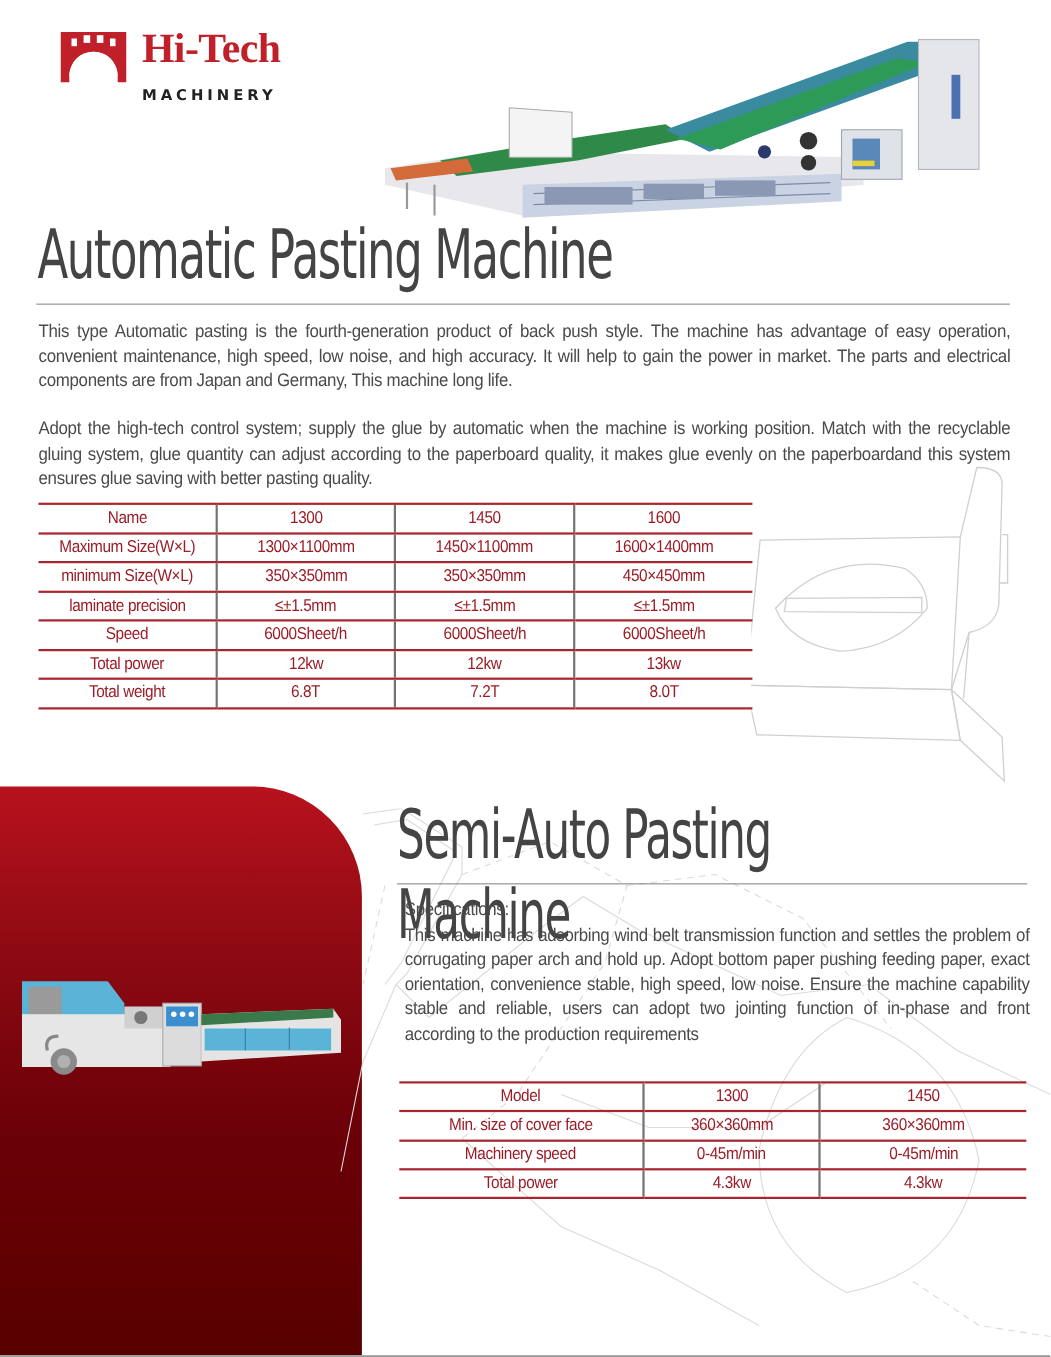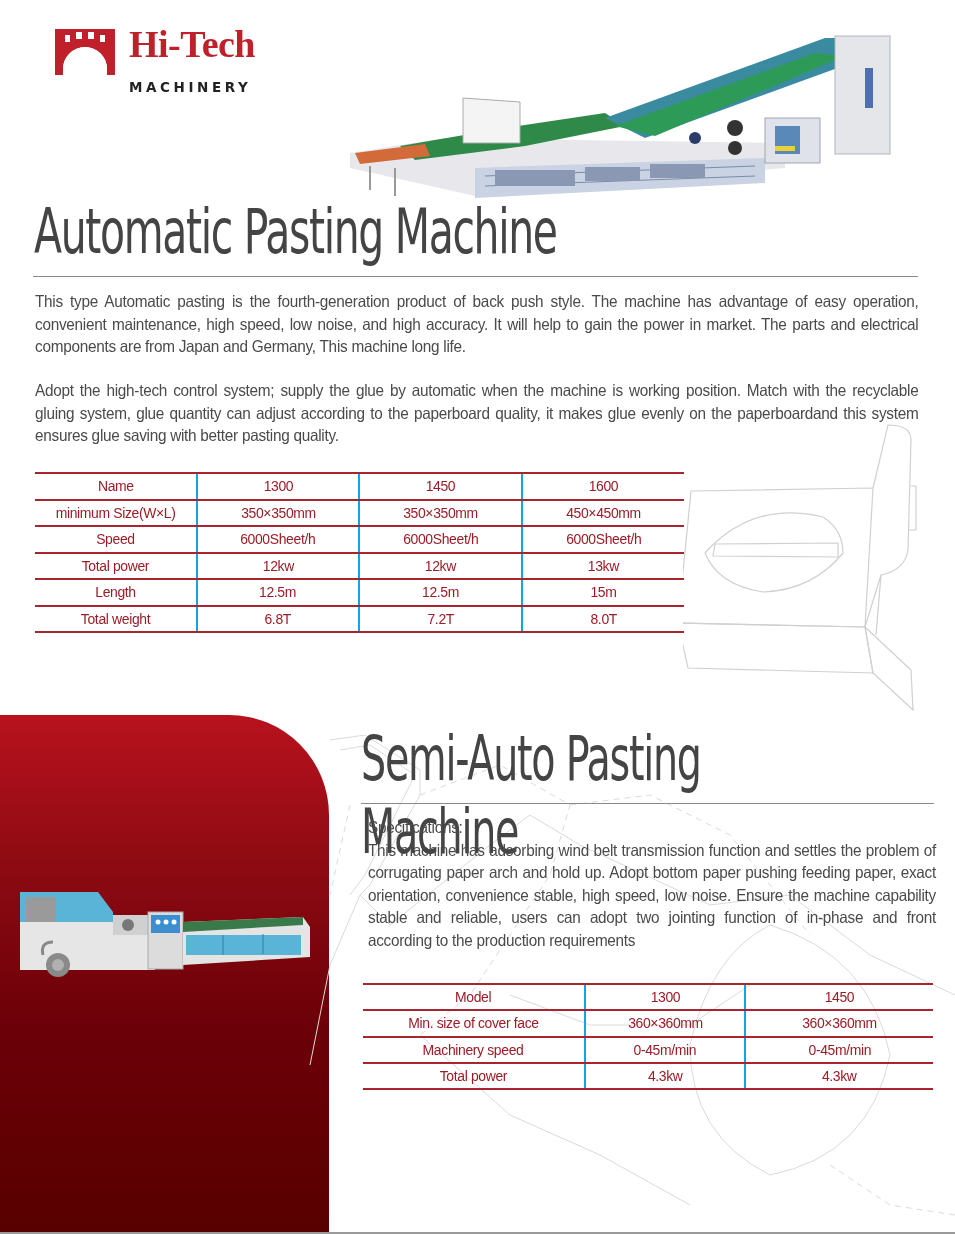--- a/index.html
+++ b/index.html
@@ -26,22 +26,22 @@
 
     
     .para { position: absolute; font-family: "Liberation Sans", sans-serif; font-size: 16.5px; line-height: 22.5px; color: #4a4a4a; text-align: justify; text-align-last: left; letter-spacing: -0.3px; }
     .para-1 { left: 35px; top: 290px; width: 884px; transform: scaleX(0.93); transform-origin: left top; width: 950px; }
     .para-2 { left: 35px; top: 379px; width: 950px; transform: scaleX(0.93); transform-origin: left top; }
     .semi-text { left: 368px; top: 816px; width: 612px; transform: scaleX(0.928); transform-origin: left top; }
 
     
     table.spec { position: absolute; border-collapse: collapse; font-family: "Liberation Sans", sans-serif; color: #9b1c26; }
     table.spec td { border-top: 2px solid #a8242e; border-bottom: 2px solid #a8242e; text-align: center; white-space: nowrap; font-size: 15.5px; letter-spacing: -0.4px; }
-    table.spec td + td { border-left: 2px solid #0ea5e9; }
-    .table-auto { left: 35px; top: 472px; width: 649px; }
+    table.spec td + td { border-left: 2px solid #737373; }
+    .table-auto { left: 35px; top: 457px; width: 649px; }
     .table-auto td { height: 26.5px; }
     .table-auto td:nth-child(1) { width: 162px; }
     .table-auto td:nth-child(2) { width: 162px; }
     .table-auto td:nth-child(3) { width: 163px; }
     .table-auto td:nth-child(4) { width: 162px; margin-left: 20px; }
     .table-semi { left: 363px; top: 983px; width: 570px; }
     .table-semi td { height: 26.3px; }
     .table-semi td:nth-child(1) { width: 222px; }
     .table-semi td:nth-child(2) { width: 160px; }
     .table-semi td:nth-child(3) { width: 188px; }
@@ -131,42 +131,48 @@
 
 <table class="spec table-auto">
   <tbody>
     <tr>
       <td><span class="cell-inner">Name</span></td>
       <td><span class="cell-inner">1300</span></td>
       <td><span class="cell-inner">1450</span></td>
       <td><span class="cell-inner">1600</span></td>
     </tr>
     <tr>
+      <td><span class="cell-inner">Maximum Size(W×L)</span></td>
+      <td><span class="cell-inner">1300×1100mm</span></td>
+      <td><span class="cell-inner">1450×1100mm</span></td>
+      <td><span class="cell-inner">1600×1400mm</span></td>
+    </tr>
+    <tr>
       <td><span class="cell-inner">minimum Size(W×L)</span></td>
       <td><span class="cell-inner">350×350mm</span></td>
       <td><span class="cell-inner">350×350mm</span></td>
       <td><span class="cell-inner">450×450mm</span></td>
     </tr>
     <tr>
+      <td><span class="cell-inner">laminate precision</span></td>
+      <td><span class="cell-inner">≤±1.5mm</span></td>
+      <td><span class="cell-inner">≤±1.5mm</span></td>
+      <td><span class="cell-inner">≤±1.5mm</span></td>
+    </tr>
+    <tr>
       <td><span class="cell-inner">Speed</span></td>
       <td><span class="cell-inner">6000Sheet/h</span></td>
       <td><span class="cell-inner">6000Sheet/h</span></td>
       <td><span class="cell-inner">6000Sheet/h</span></td>
     </tr>
     <tr>
       <td><span class="cell-inner">Total power</span></td>
       <td><span class="cell-inner">12kw</span></td>
       <td><span class="cell-inner">12kw</span></td>
       <td><span class="cell-inner">13kw</span></td>
-    </tr>
-    <tr>
-      <td><span class="cell-inner">Length</span></td>
-      <td><span class="cell-inner">12.5m</span></td>
-      <td><span class="cell-inner">12.5m</span></td>
-      <td><span class="cell-inner">15m</span></td>
     </tr>
     <tr>
       <td><span class="cell-inner">Total weight</span></td>
       <td><span class="cell-inner">6.8T</span></td>
       <td><span class="cell-inner">7.2T</span></td>
       <td><span class="cell-inner">8.0T</span></td>
     </tr>
   </tbody>
 </table>
 

